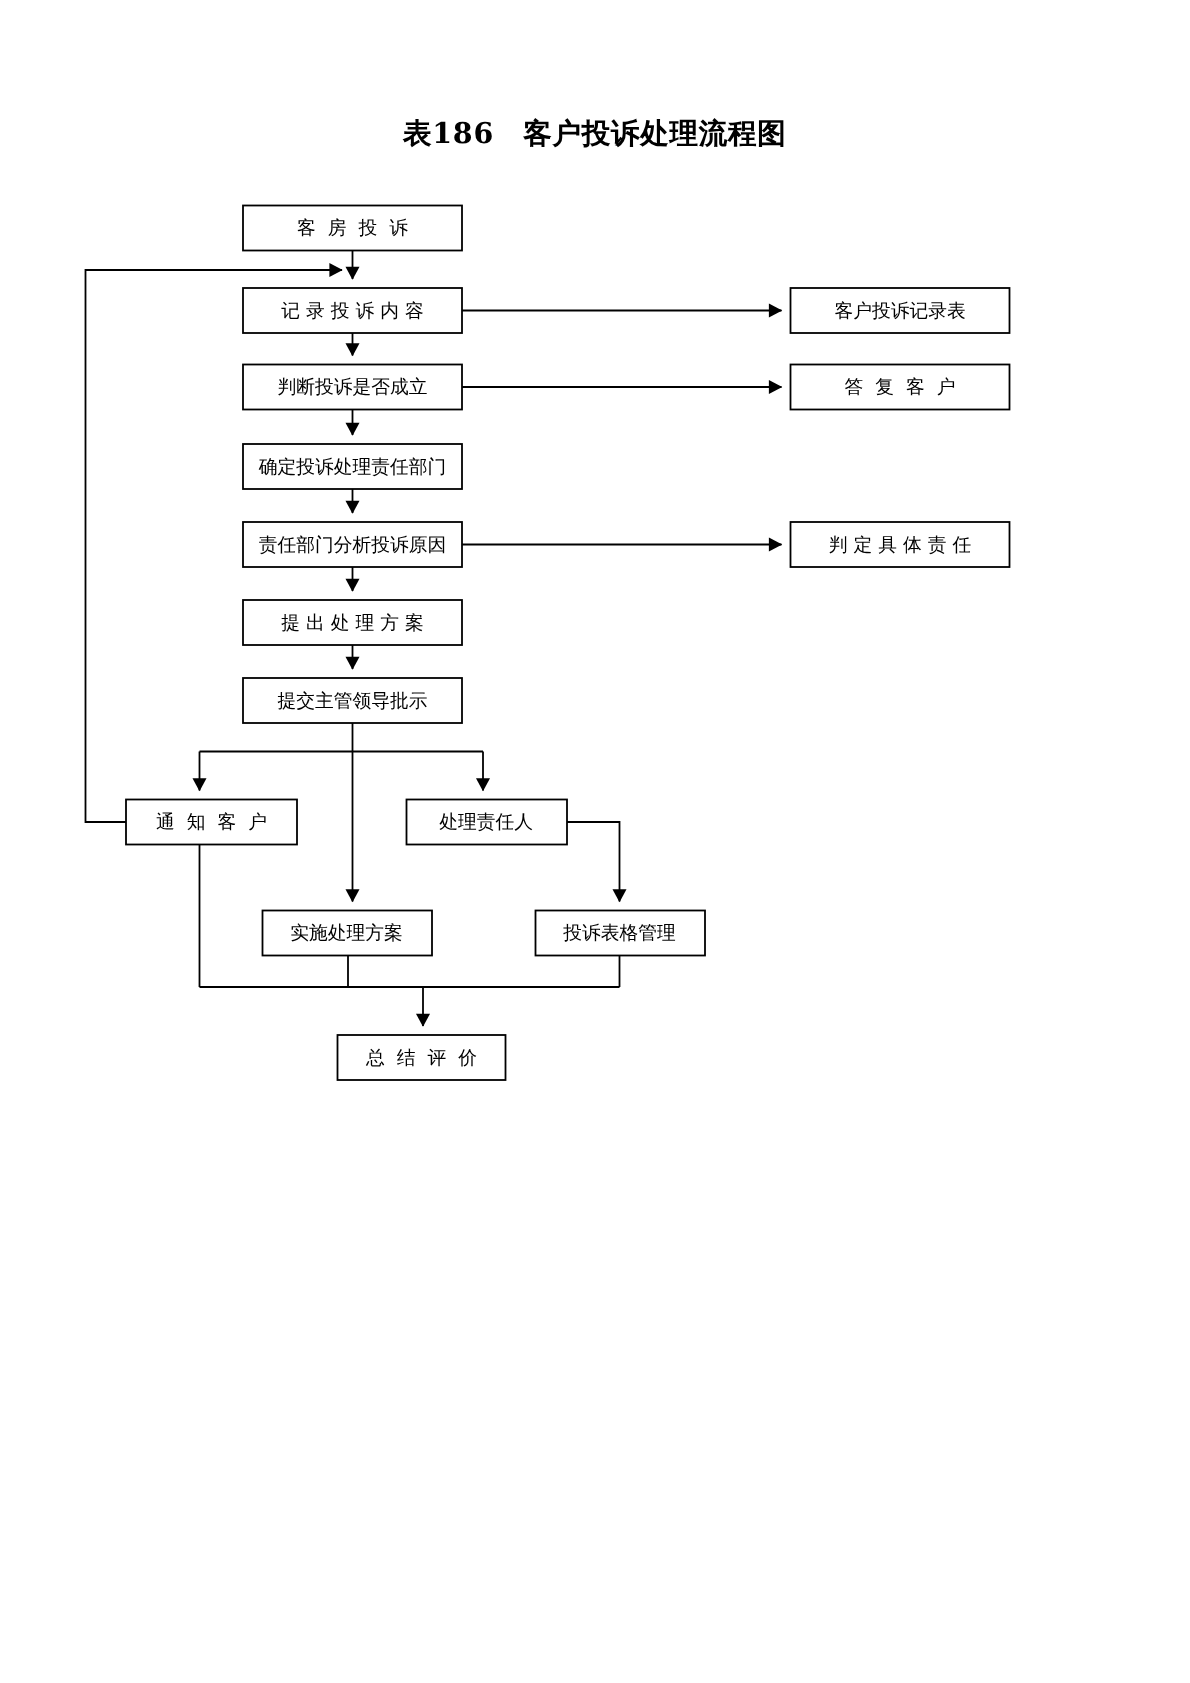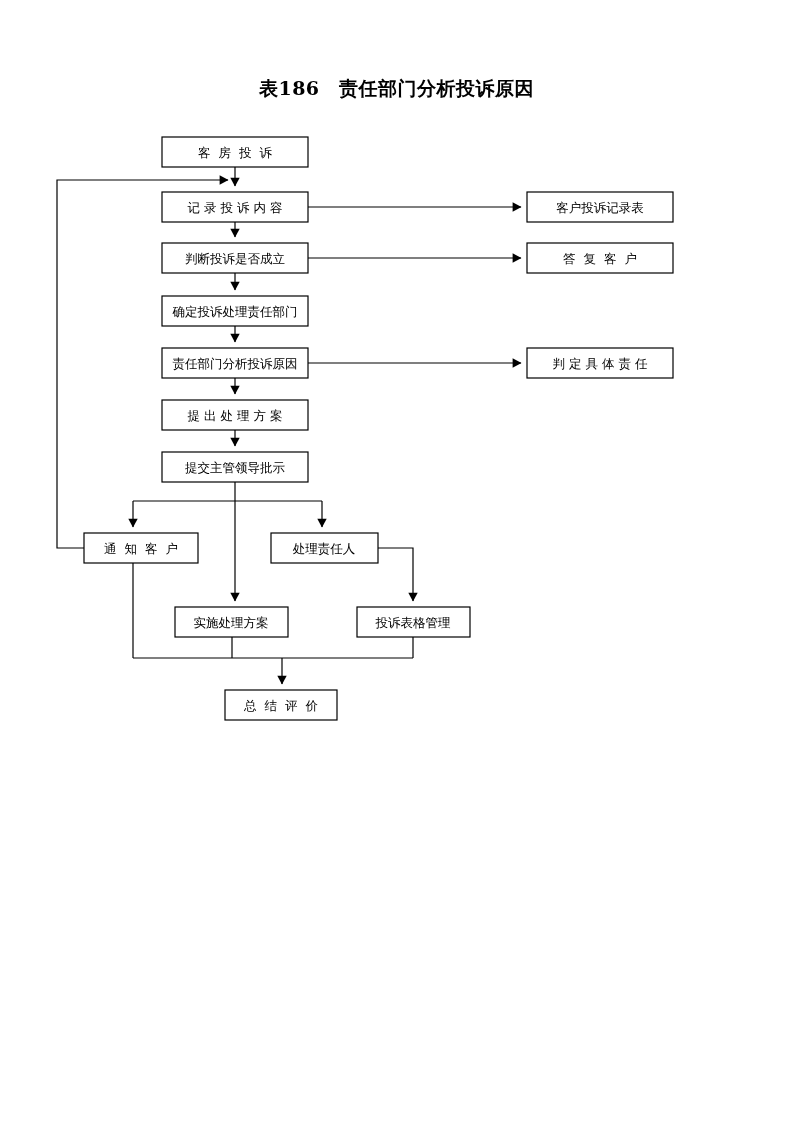--- a/index.html
+++ b/index.html
@@ -58,21 +58,21 @@
     stroke: #000000;
     stroke-width: 1.2;
     fill: none;
   }
 </style>
 </head>
 <body>
 
 <div id="page">
 
-  <div id="doc-title">表186　责任部门分析投诉原因</div>
+  <div id="doc-title">表186　客户投诉处理流程图</div>
 
   <svg id="flow-svg" viewBox="0 0 793 1122">
     <defs>
       <marker id="arrow-down" markerWidth="9" markerHeight="9" refX="4.5" refY="7.4" orient="0">
         <path d="M0.6,0.6 L4.5,7.8 L8.4,0.6 Z" fill="#000000"></path>
       </marker>
       <marker id="arrow-right" markerWidth="9" markerHeight="9" refX="7.6" refY="4.5" orient="0">
         <path d="M0.6,0.6 L8.0,4.5 L0.6,8.4 Z" fill="#000000"></path>
       </marker>
     </defs>

